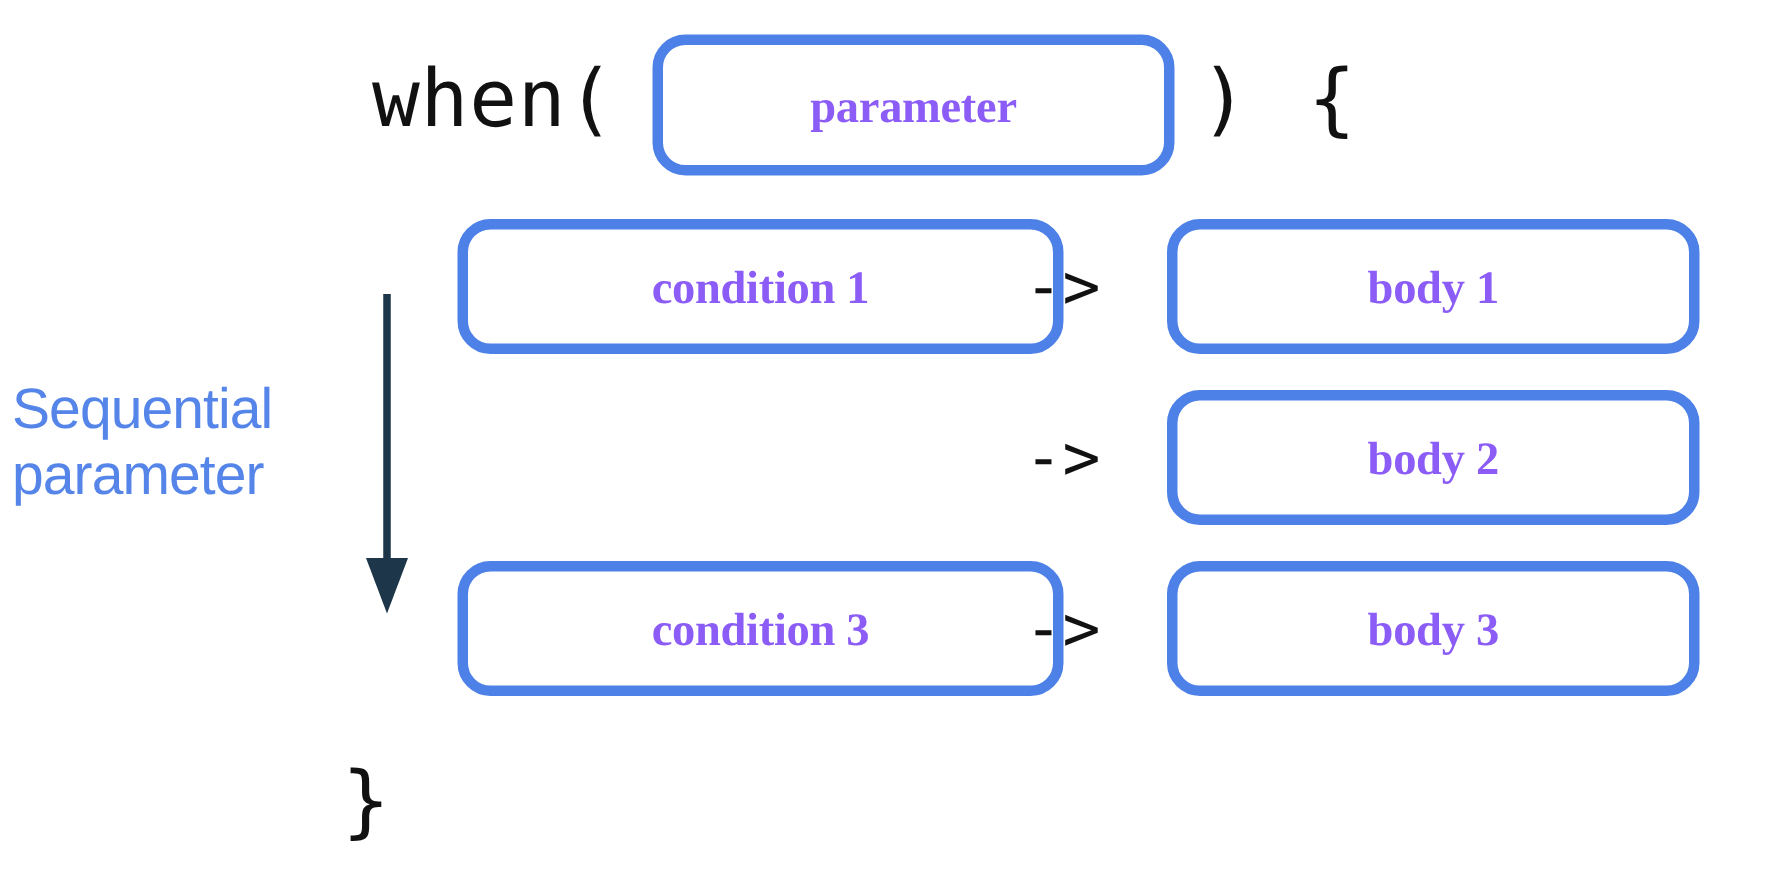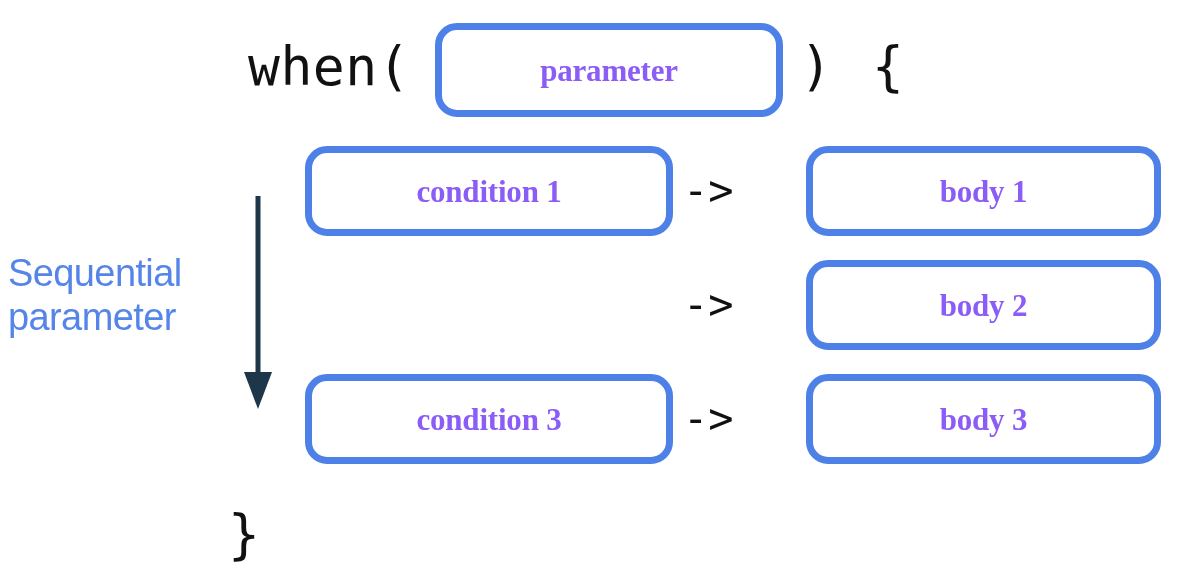--- a/index.html
+++ b/index.html
@@ -91,26 +91,26 @@
     height: 90px;
   }
   #row-1 { top: 146px; }
   #row-2 { top: 260px; }
   #row-3 { top: 374px; }
 
   .row .cond-box {
     position: absolute;
     left: 305px;
     top: 0;
-    width: 368px;
+    width: 404px;
     height: 90px;
   }
   .row .body-box {
     position: absolute;
-    left: 806px;
+    left: 778px;
     top: 0;
     width: 355px;
     height: 90px;
   }
   .row .arrow-glyph {
     position: absolute;
     left: 683px;
     top: 50%;
     transform: translateY(-50%);
     font-family: "DejaVu Sans Mono", "Liberation Mono", monospace;

